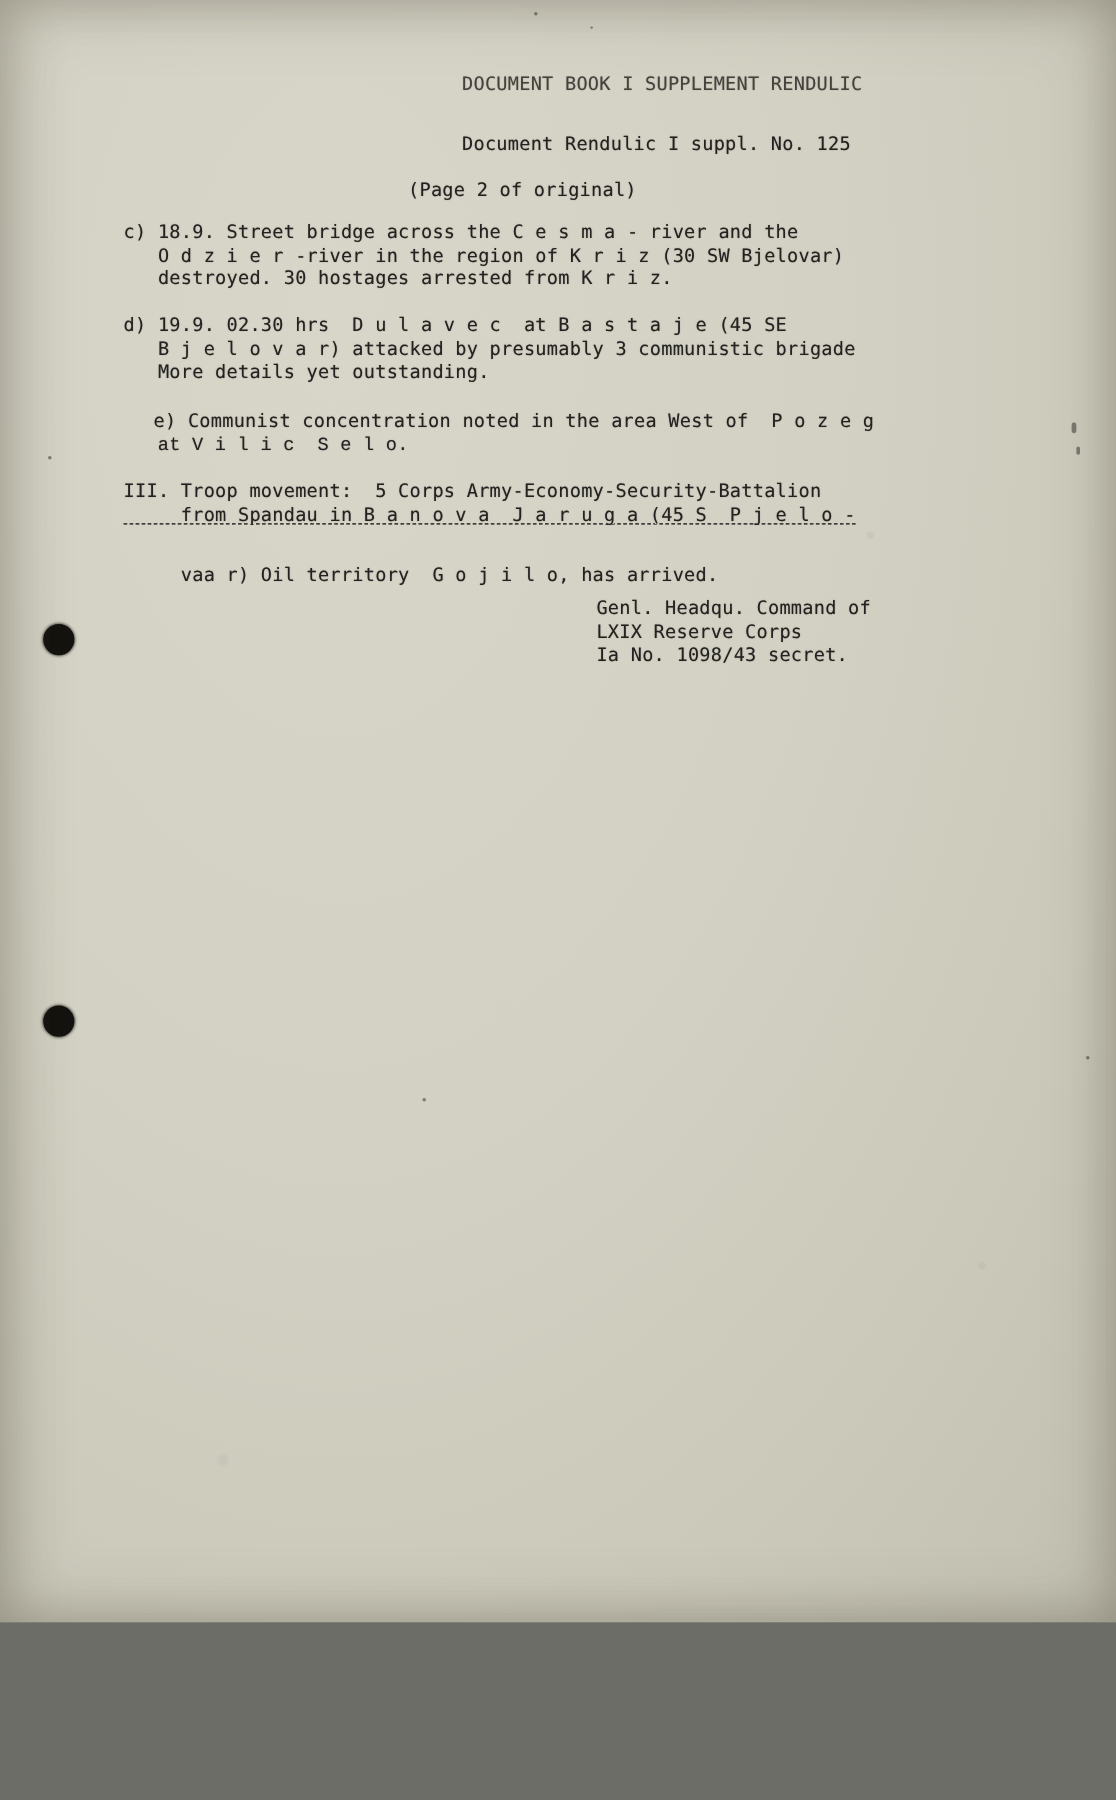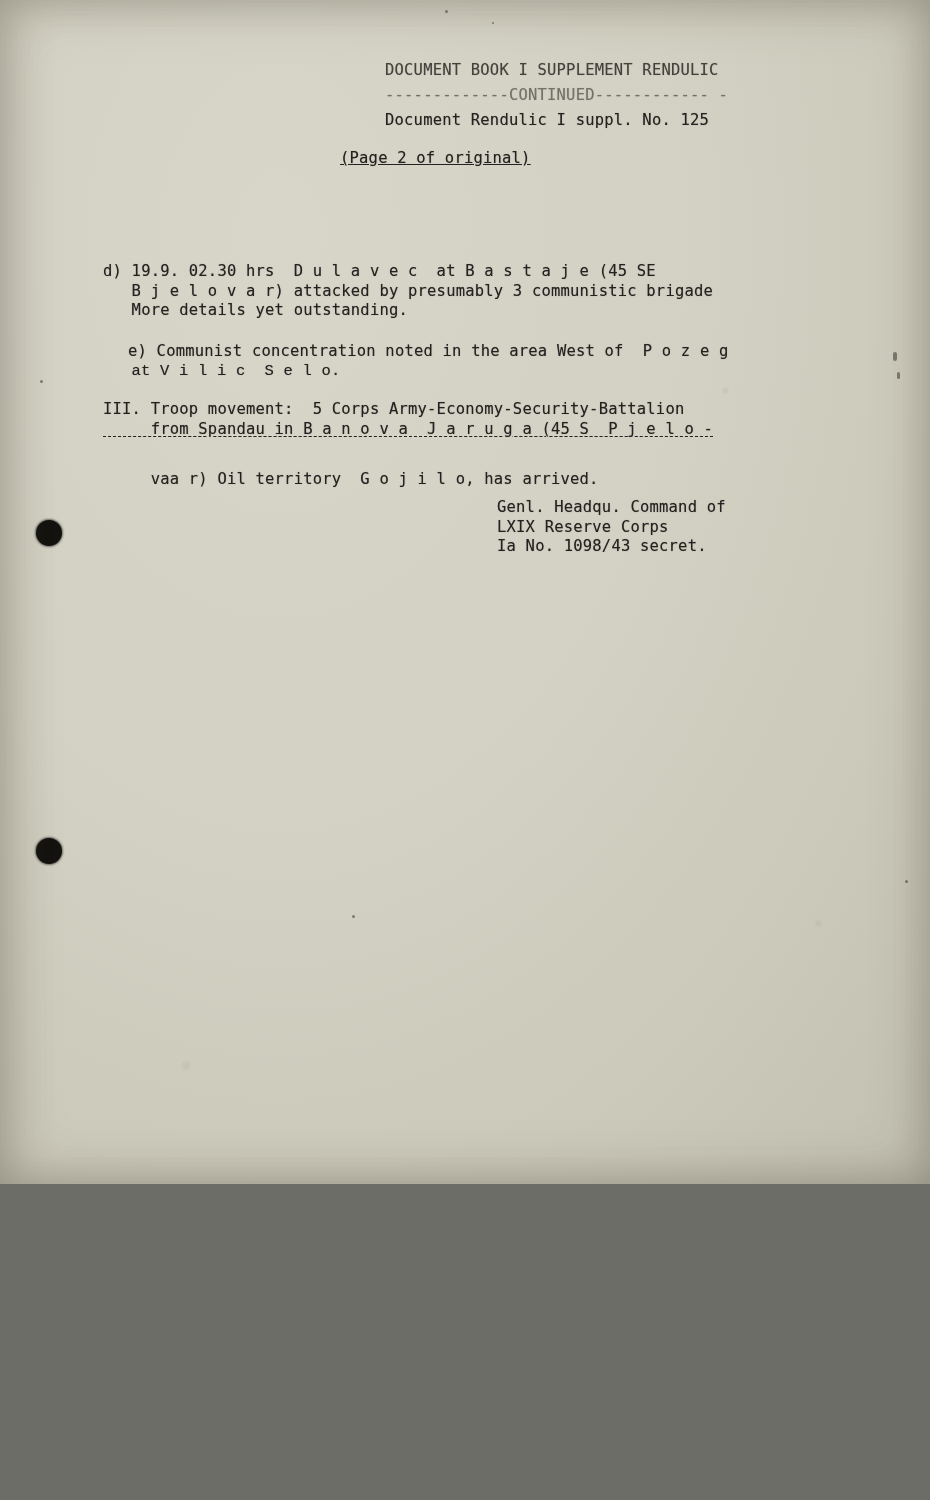--- a/index.html
+++ b/index.html
@@ -3,21 +3,21 @@
 <meta charset="utf-8">
 <style>
   html, body {
     margin: 0;
     padding: 0;
     background: #6d6d68;
   }
   .page {
     position: relative;
     width: 930px;
-    height: 1184px;
+    height: 1352px;
     margin: 0 auto;
     background:
       radial-gradient(ellipse at 30% 20%, #d8d6c9 0%, #d3d1c3 45%, #cbc9ba 75%, #c2c0b1 100%);
     overflow: hidden;
     font-family: "DejaVu Sans Mono", monospace;
     color: #1e1d1a;
   }
   
   .grain {
     position: absolute;
@@ -84,30 +84,32 @@
 </style>
 </head>
 <body>
 
 <div class="page">
   <div class="grain"></div>
 
   <div class="block hdr1">
     <span class="typed semi" style="position:relative;left:0;top:0;">DOCUMENT BOOK I SUPPLEMENT RENDULIC</span>
   </div>
-  <div class="block hdr2">
-    <span class="typed faded" style="position:relative;left:0;top:0;">-------------CONTINUED------------ -</span>
-  </div>
   <div class="block hdr3">
     <span class="typed" style="position:relative;left:0;top:0;">Document Rendulic I suppl. No. 125</span>
   </div>
   <div class="block pageof">
-    <span class="typed" style="position:relative;left:0;top:0;text-decoration:underline;">(Page 2 of original)</span>
+    <span class="typed" style="position:relative;left:0;top:0;">(Page 2 of original)</span>
   </div>
 
+  <div class="block para-c">
+    <span class="typed line" style="position:relative;">c) 18.9. Street bridge across the C e s m a - river and the</span>
+    <span class="typed line" style="position:relative;">   O d z i e r -river in the region of K r i z (30 SW Bjelovar)</span>
+    <span class="typed line" style="position:relative;">   destroyed. 30 hostages arrested from K r i z.</span>
+  </div>
 
   <div class="block para-d">
     <span class="typed line" style="position:relative;">d) 19.9. 02.30 hrs  D u l a v e c  at B a s t a j e (45 SE</span>
     <span class="typed line" style="position:relative;">   B j e l o v a r) attacked by presumably 3 communistic brigade</span>
     <span class="typed line" style="position:relative;">   More details yet outstanding.</span>
   </div>
 
   <div class="block para-e">
     <span class="typed line" style="position:relative;margin-left:25px;">e) Communist concentration noted in the area West of  P o z e g</span>
     <span class="typed line" style="position:relative;font-family:Liberation Mono, monospace;">   at V i l i c  S e l o.</span>

